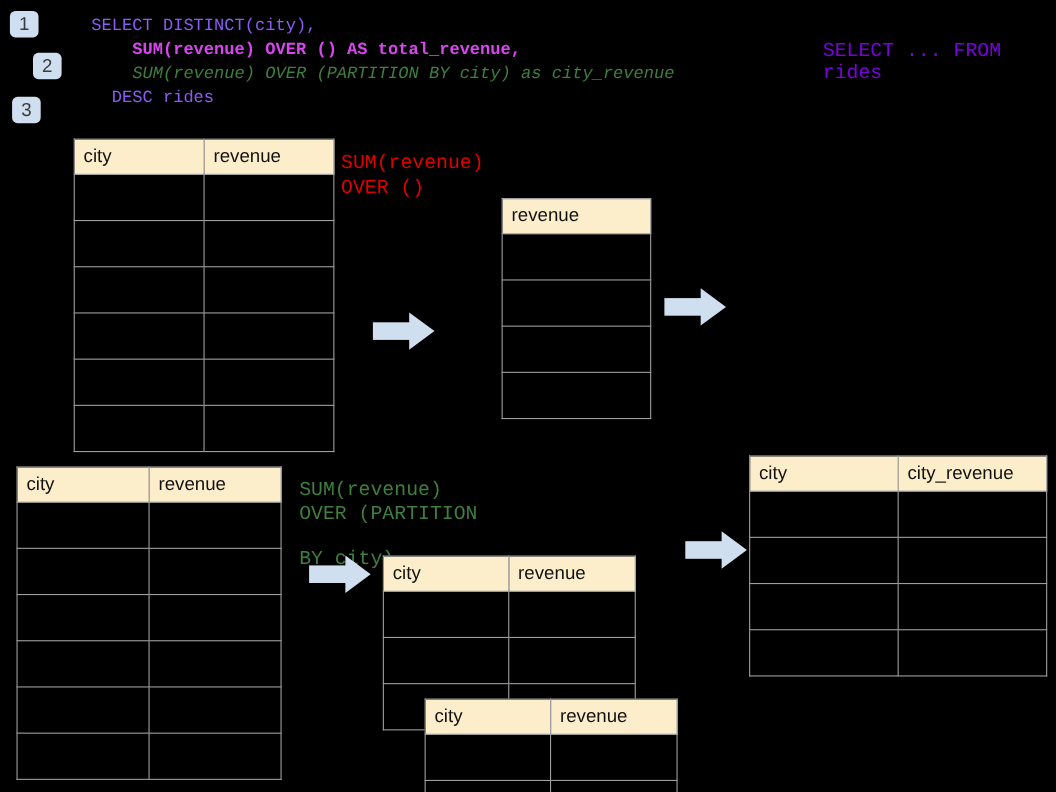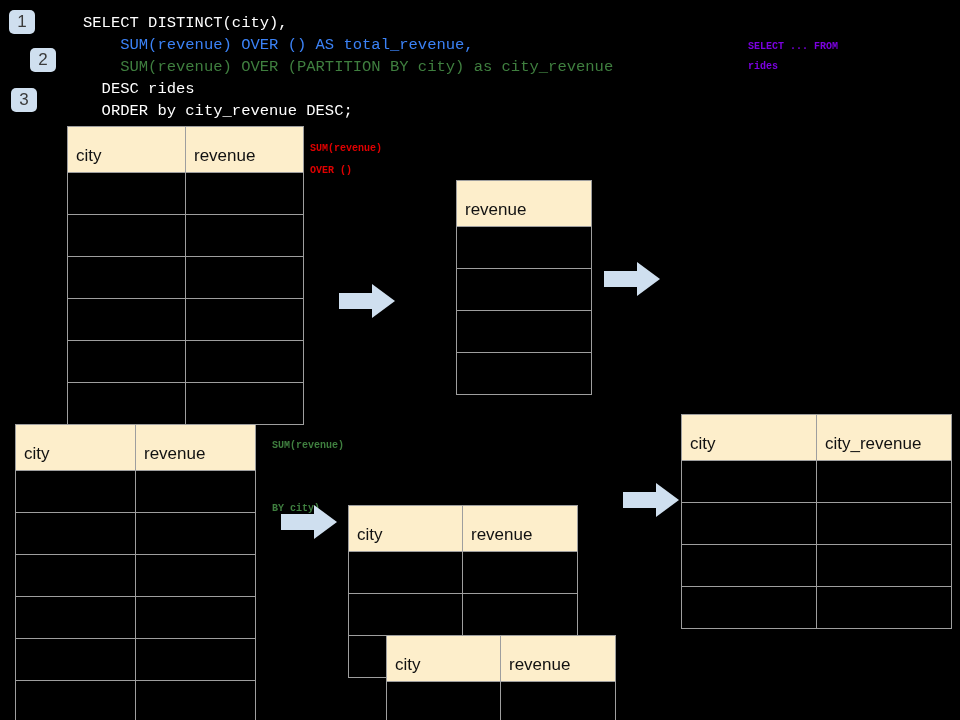--- a/index.html
+++ b/index.html
@@ -32,32 +32,32 @@
 
   
   .code {
     position: absolute;
     font-family: "Liberation Mono", monospace;
     font-size: 15.5px;
     line-height: 22px;
     white-space: pre;
     letter-spacing: 0px;
   }
-  .c-purple { color: #ffffff; }
-  .c-red    { color: #3b82f6; }
+  .c-purple { color: #8b5cf6; }
+  .c-red    { color: #d946ef; font-weight: bold; }
   .c-green  { color: #3f7f3f; }
 
   
   .annot {
     position: absolute;
     font-family: "Liberation Mono", monospace;
-    font-size: 10px;
+    font-size: 18px;
     line-height: 22px;
     white-space: pre;
-    font-weight: bold;
+    font-weight: normal;
   }
   .a-red   { color: #e00000; }
   .a-green { color: #3f7f3f; }
   .a-purple{ color: #7b00e0; }
 
   
   .tbl {
     position: absolute;
     border-collapse: collapse;
     table-layout: fixed;
@@ -68,21 +68,21 @@
     padding: 0;
     margin: 0;
   }
   .tbl th {
     background: #fdeecb;
     color: #111111;
     font-family: "Liberation Sans", sans-serif;
     font-size: 17px;
     font-weight: normal;
     text-align: left;
-    padding: 19px 0 6px 8px;
+    padding: 5px 0 6px 8px;
     height: 28px;
     box-sizing: border-box;
   }
   .tbl td {
     background: #000000;
     height: 41px;
   }
 
   
   .arrow {
@@ -119,31 +119,31 @@
   </div>
   <div class="badge" style="left:30px; top:48px;">
     <span>2</span>
   </div>
   <div class="badge" style="left:11px; top:88px;">
     <span>3</span>
   </div>
 
   <div class="code c-purple" style="left:83px; top:12px;">SELECT DISTINCT(city),</div>
   <div class="code c-red" style="left:83px; top:34px;">    SUM(revenue) OVER () AS total_revenue,</div>
-  <div class="code c-green" style="left:83px; top:56px;">    SUM(revenue) OVER (PARTITION BY city) as city_revenue</div>
+  <div class="code c-green" style="left:83px; top:56px;font-style:italic;">    SUM(revenue) OVER (PARTITION BY city) as city_revenue</div>
   <div class="code c-purple" style="left:83px; top:78px;">  DESC rides</div>
-  <div class="code c-purple" style="left:83px; top:100px;">  ORDER by city_revenue DESC;</div>
 
   <div class="annot a-purple" style="left:748px; top:36px;">SELECT ... FROM</div>
   <div class="annot a-purple" style="left:748px; top:56px;">rides</div>
 
   <div class="annot a-red" style="left:310px; top:138px;">SUM(revenue)</div>
   <div class="annot a-red" style="left:310px; top:160px;text-align:center;">OVER ()</div>
 
   <div class="annot a-green" style="left:272px; top:435px;">SUM(revenue)</div>
+  <div class="annot a-green" style="left:272px; top:457px;">OVER (PARTITION</div>
   <div class="annot a-green" style="left:272px; top:498px;">BY city)</div>
 
   <table class="tbl" style="left:67px; top:126px; width:236px;">
     <colgroup>
         <col style="width:118px">
         <col style="width:118px">
       </colgroup>
     <thead>
       <tr>
         <th>city</th>

